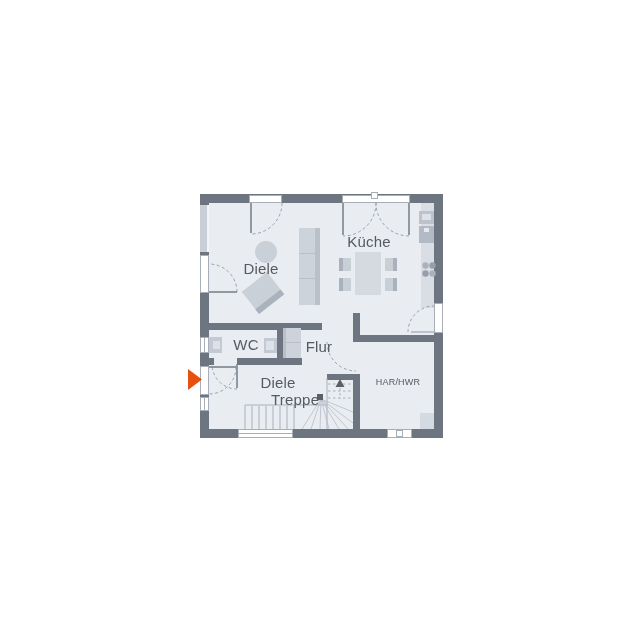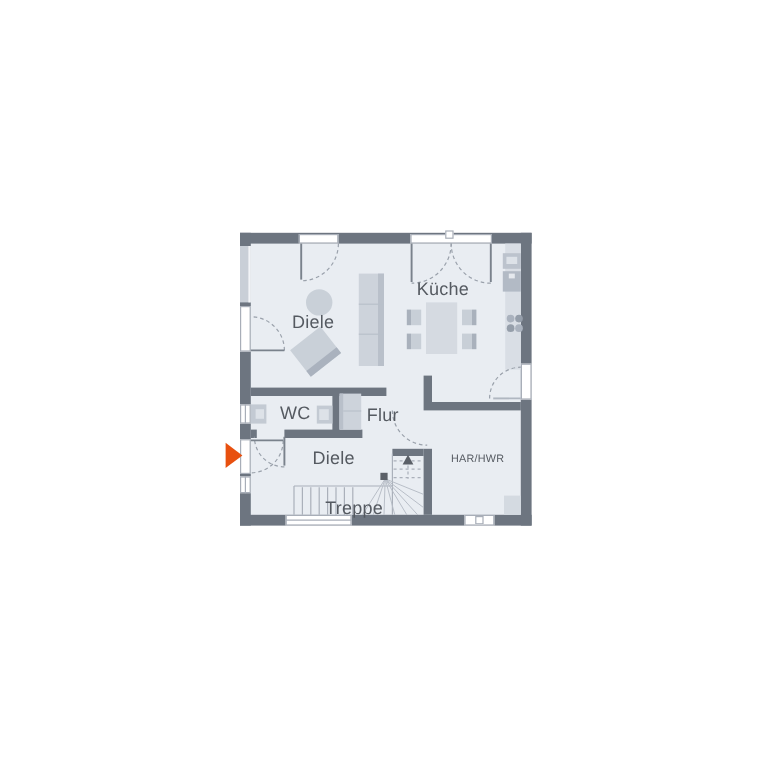--- a/index.html
+++ b/index.html
@@ -144,15 +144,15 @@
     </g>
     <polygon points="188,369 188,390 202,379.5" fill="#e8500f" stroke="none"></polygon>
   </svg>
 
   <div class="abs label" style="left:233px;top:263px;width:56px;">Diele</div>
   <div class="abs label" style="left:344px;top:236px;width:50px;">Küche</div>
   <div class="abs label" style="left:230px;top:339px;width:32px;">WC</div>
   <div class="abs label" style="left:299px;top:341px;width:40px;">Flur</div>
   <div class="abs label" style="left:256px;top:377px;width:44px;">Diele</div>
   <div class="abs label" style="left:366px;top:377px;width:64px;font-size:9px;">HAR/HWR</div>
-  <div class="abs label" style="left:271px;top:418px;width:48px;">Treppe</div>
+  <div class="abs label" style="left:271px;top:394px;width:48px;">Treppe</div>
 
 </div>
 
 </body></html>

